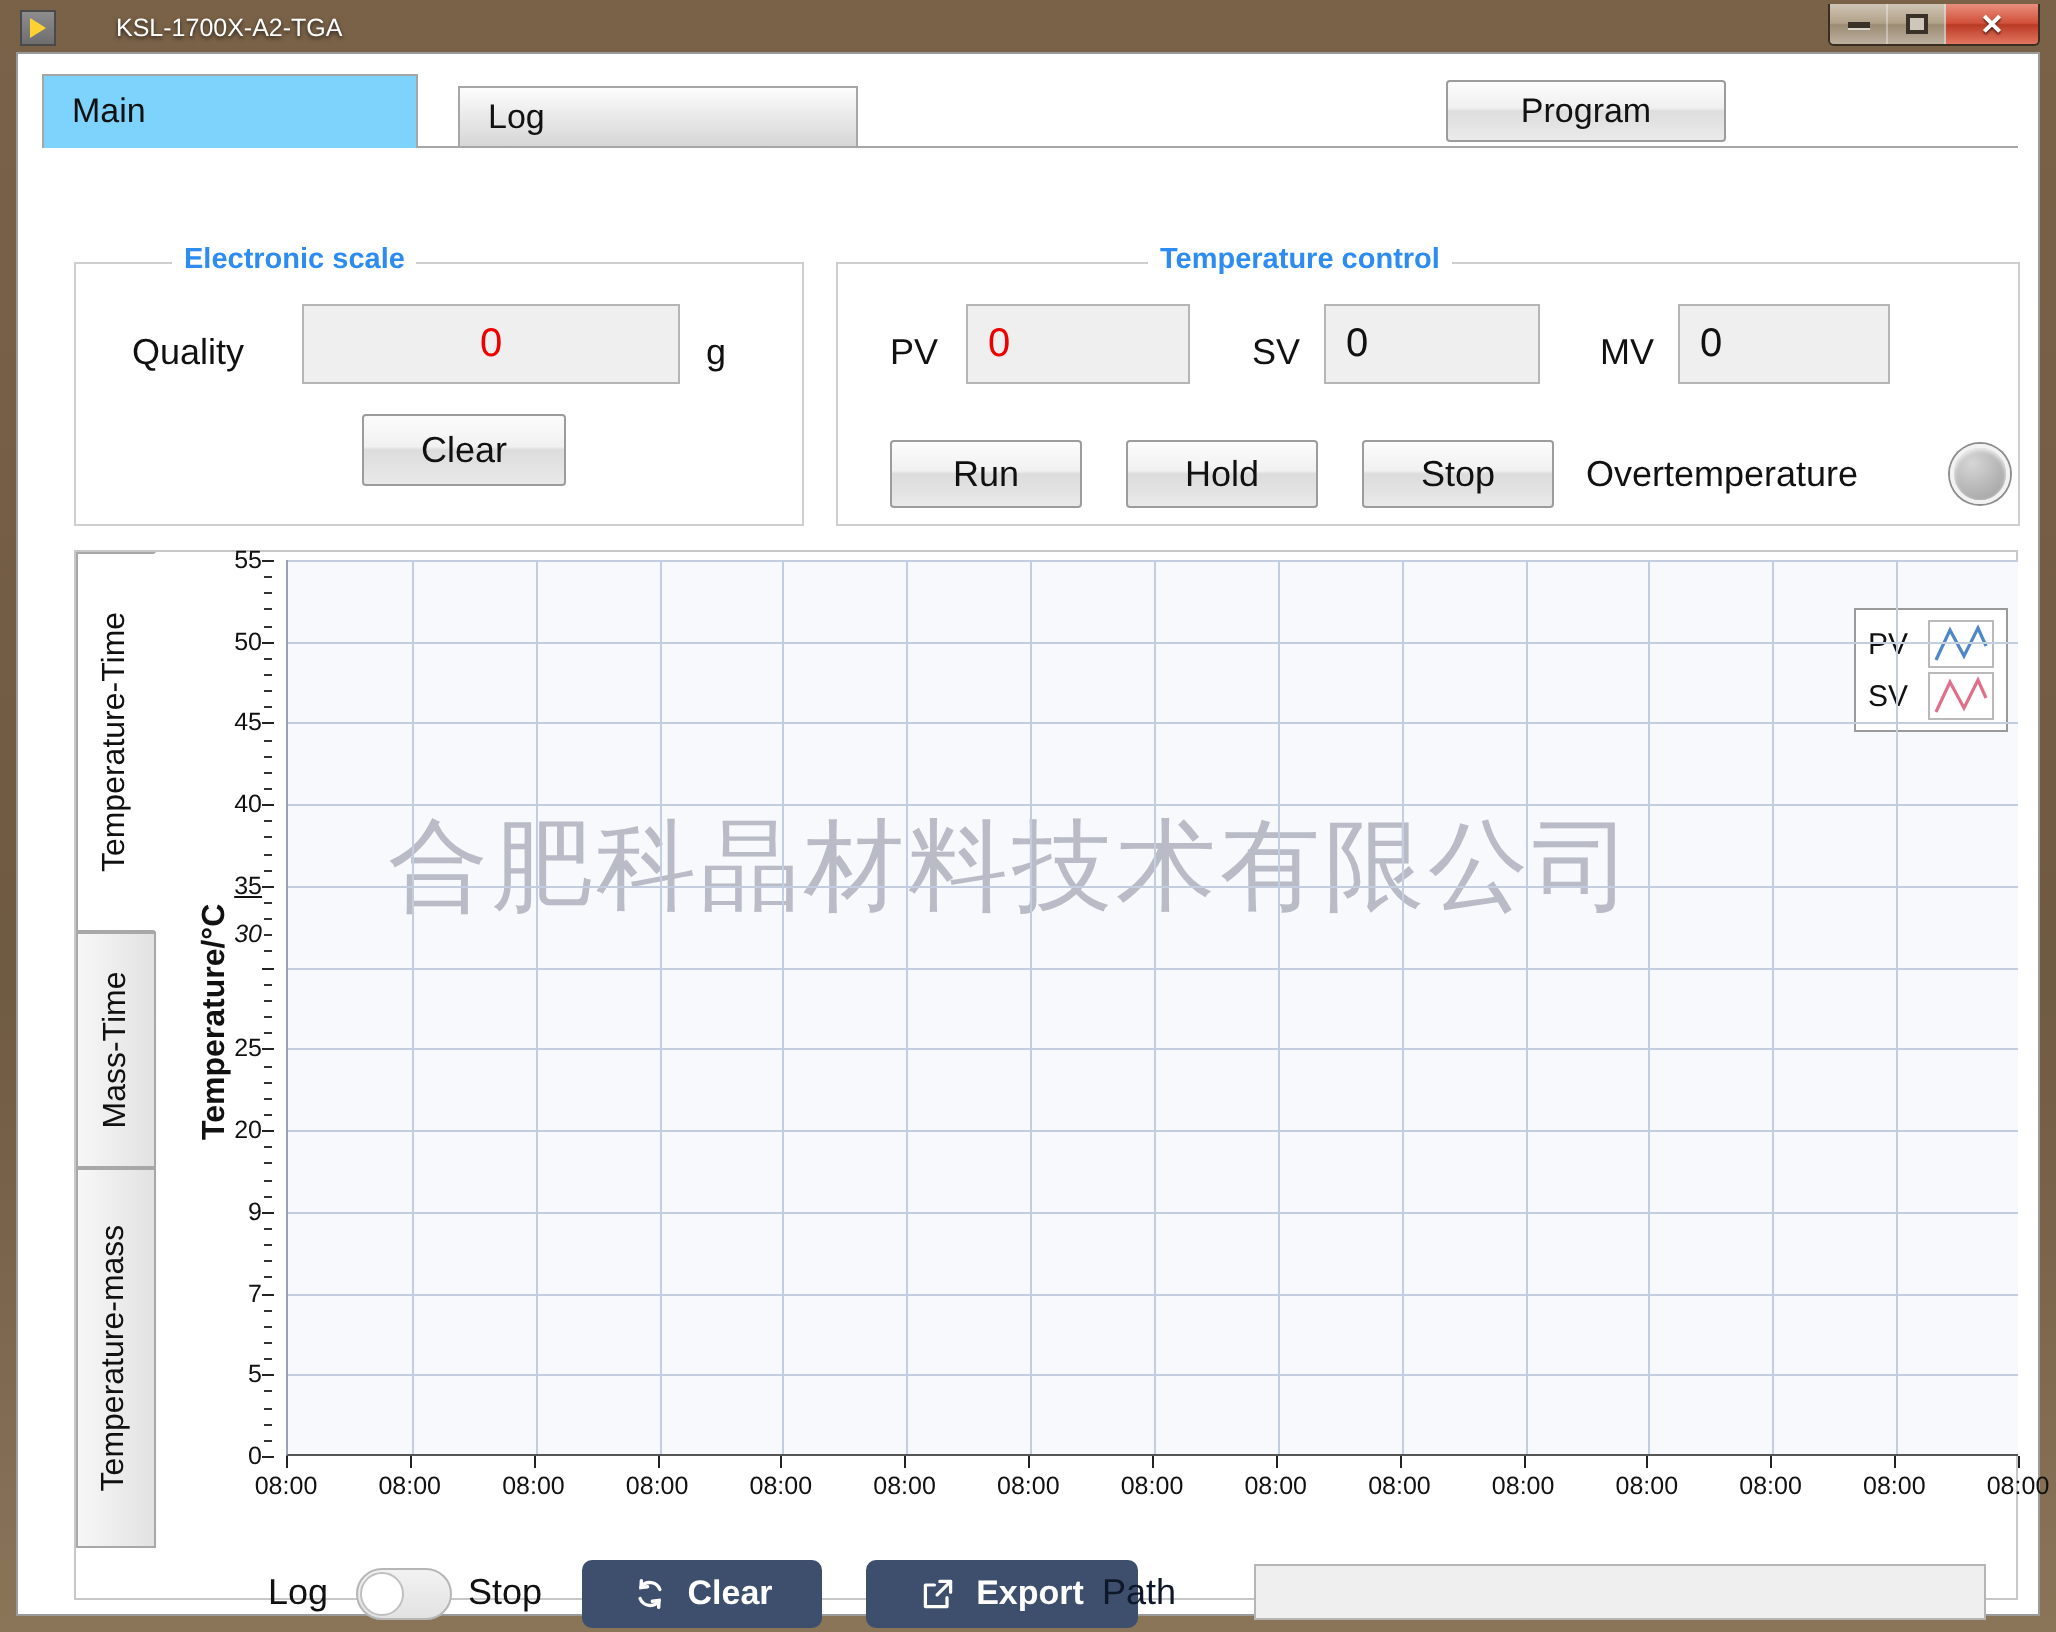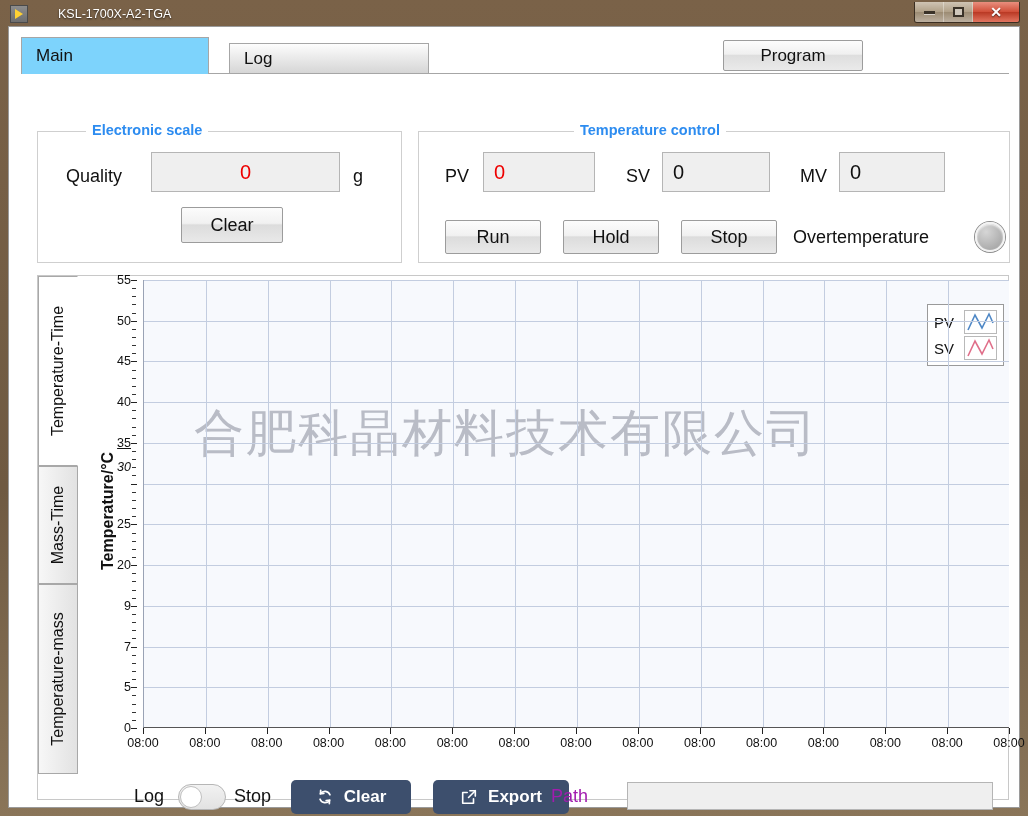--- a/index.html
+++ b/index.html
@@ -301,21 +301,21 @@
     display: flex; align-items: center; justify-content: center; gap: 10px;
     background: #3d4f6d;
     color: #ffffff;
     border-radius: 5px;
     font-size: 17px; font-weight: bold;
   }
   #btn-clear  { left: 212px; width: 120px; }
   #btn-export { left: 354px; width: 136px; }
   .btn-ico { display: flex; align-items: center; }
 
-  #path-label { position: absolute; left: 472px; top: 12px; font-size: 18px; color: #a21caf; }
+  #path-label { position: absolute; left: 472px; top: 12px; font-size: 18px; color: #0f172a; }
   #path-input {
     position: absolute; left: 548px; top: 8px;
     width: 366px; height: 28px;
     background: #efefef;
     border: 1px solid #b5b5b5;
   }
 </style>
 </head>
 <body>
 

